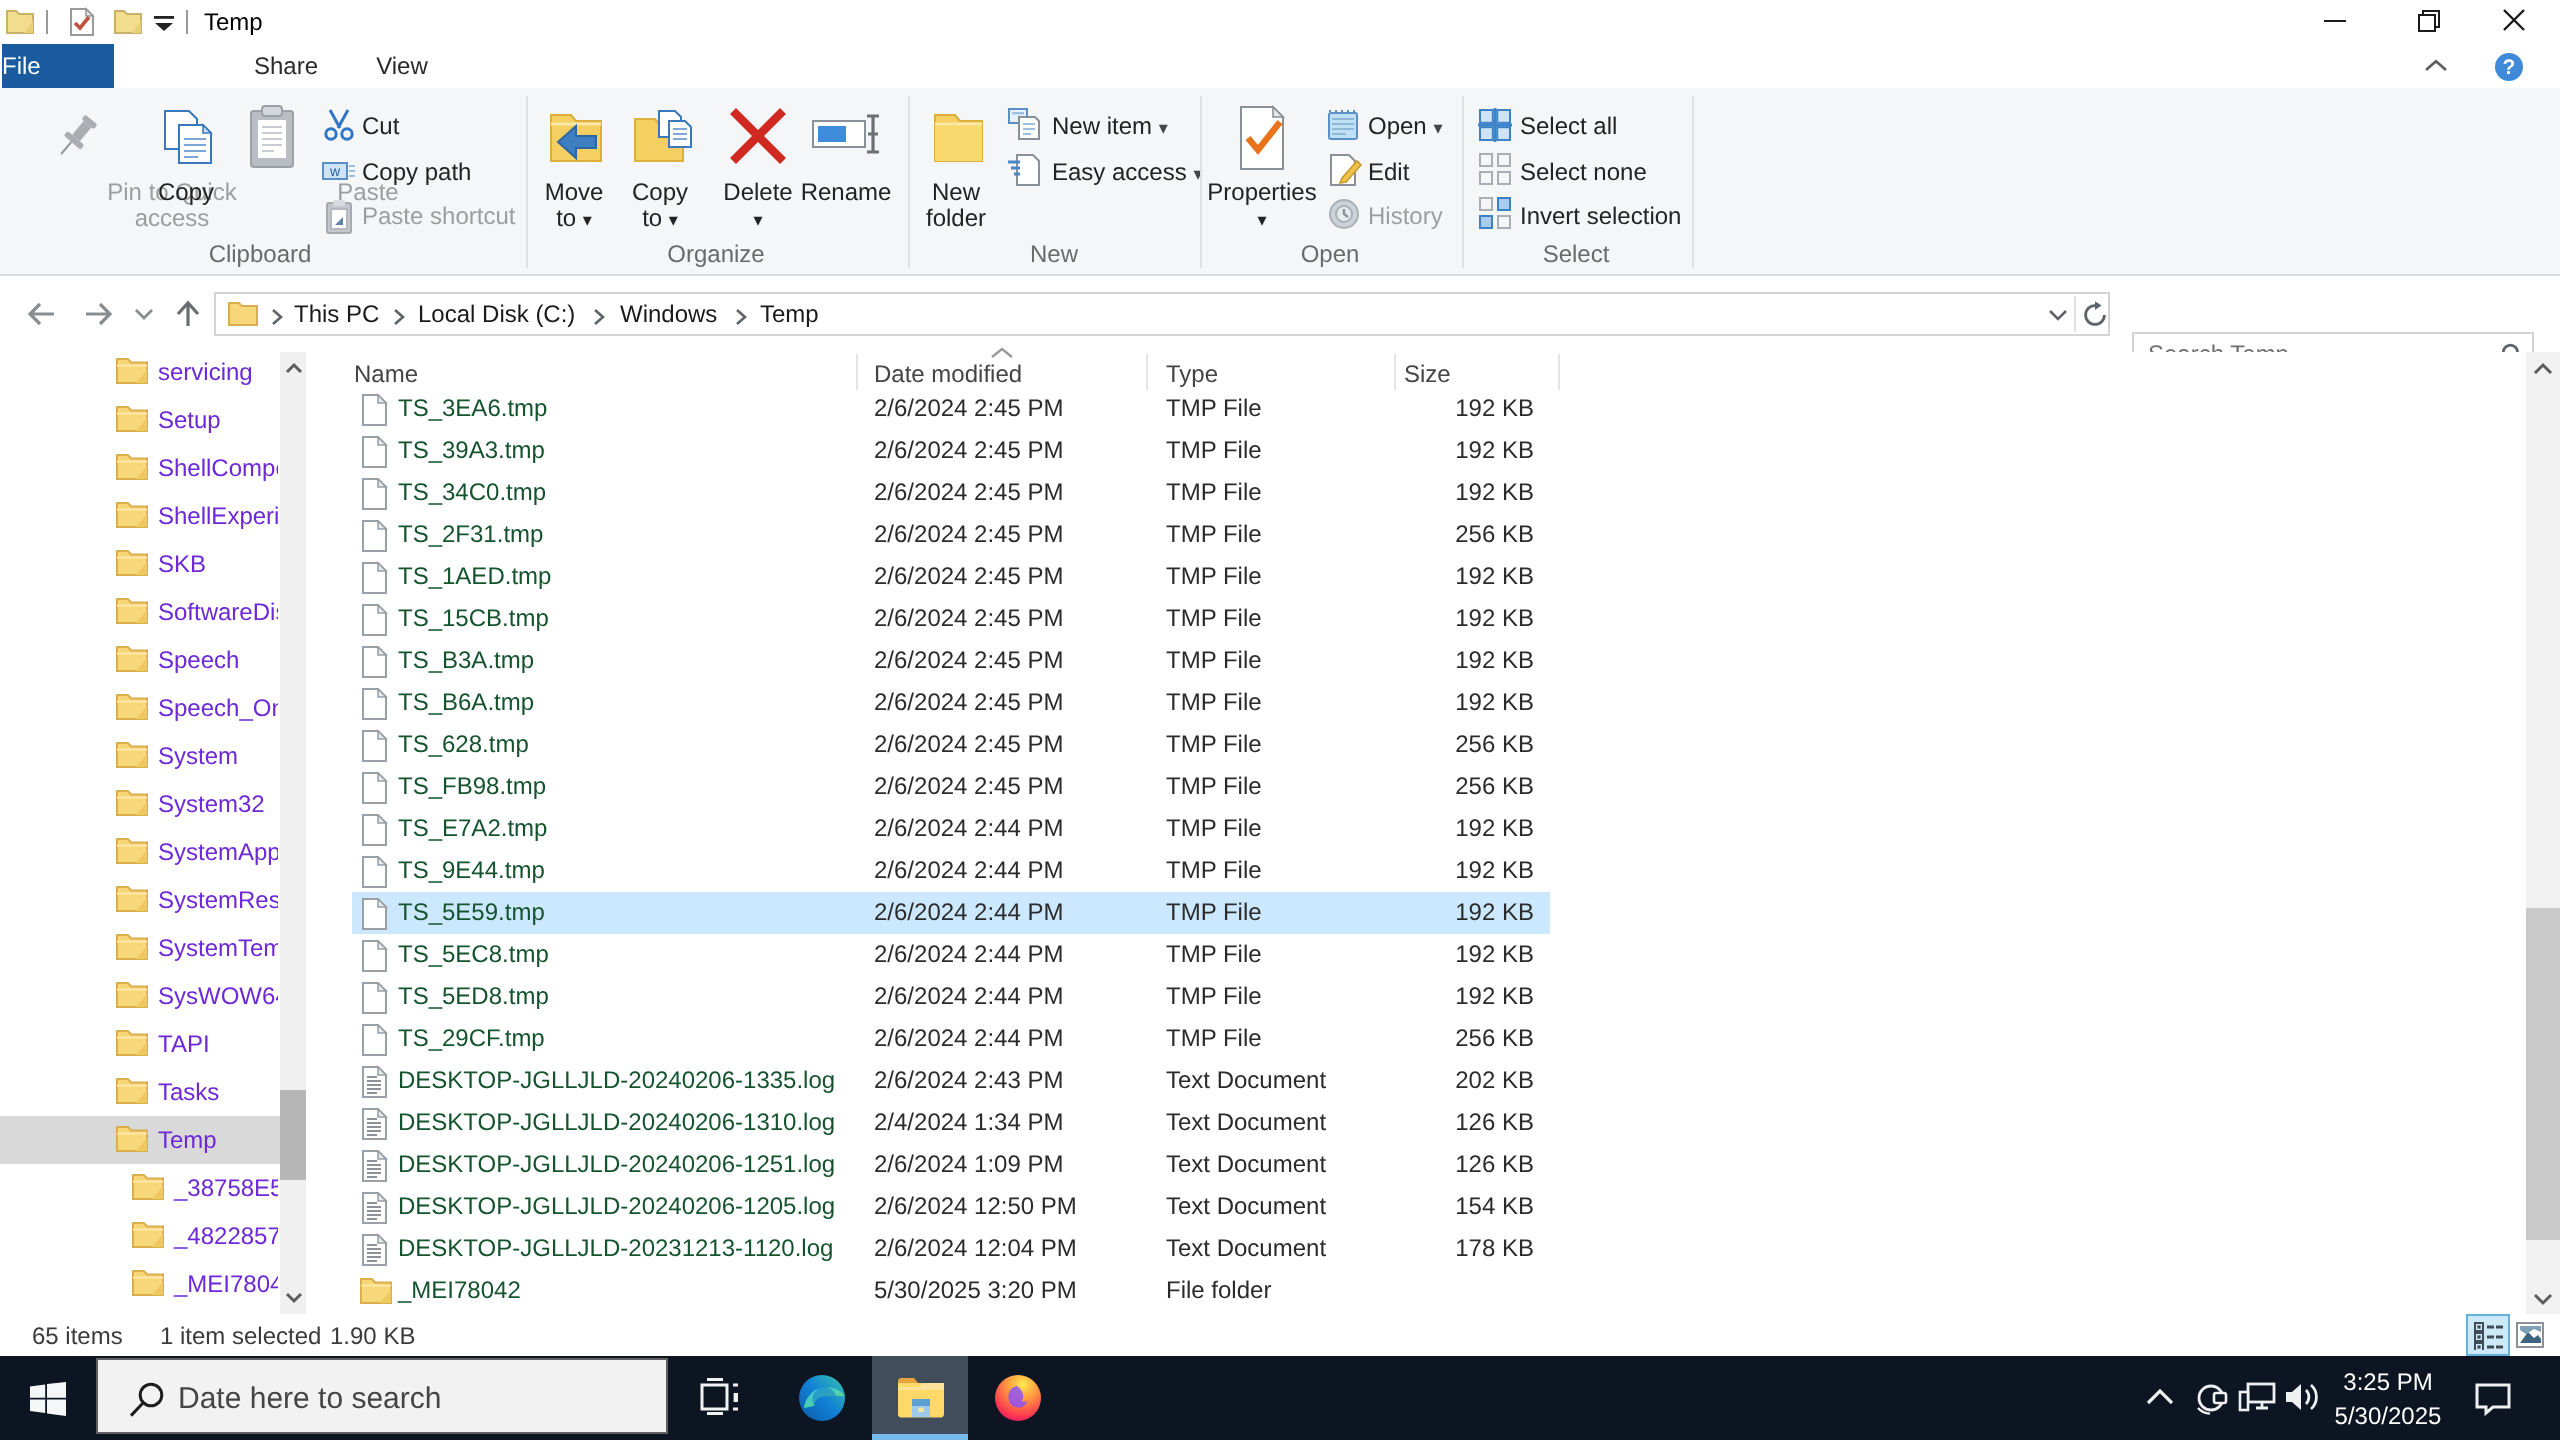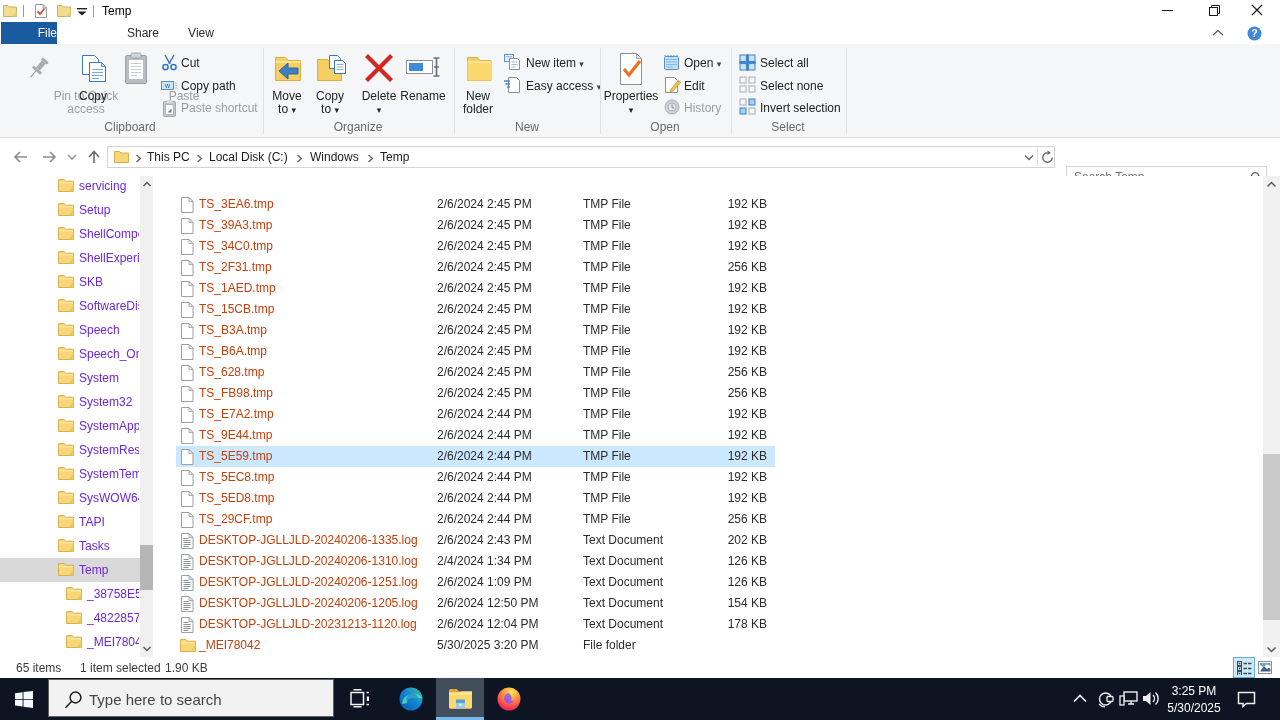--- a/index.html
+++ b/index.html
@@ -9,21 +9,21 @@
 #win { position:relative; width:1280px; height:720px; background:#fff; }
 
 #titlebar { position:absolute; left:0; top:0; width:1280px; height:22px; background:#fff; }
 .tsep { position:absolute; top:5px; width:1px; height:12px; background:#9a9a9a; }
 #title-text { position:absolute; left:102px; top:4px; font-size:12px; color:#000; }
 
 .cap { position:absolute; top:0; width:45px; height:22px; }
 
 #tabrow { position:absolute; left:0; top:22px; width:1280px; height:22px; background:#fff; }
 #filetab { position:absolute; left:1px; top:0; width:56px; height:22px; background:#1a5a9e;
-  color:#fff; font-size:12px; text-align:right; line-height:22px; }
+  color:#fff; font-size:12px; text-align:left; line-height:22px; }
 .tab { position:absolute; top:0; height:22px; font-size:12px; color:#2b2b2b; text-align:center; line-height:22px; }
 #hometab { left:56px; width:77px; background:#f5f6f7; border:1px solid #dadbdc; border-bottom:none;margin-top:36px; }
 
 #ribbon { position:absolute; left:0; top:44px; width:1280px; height:94px; background:#f5f6f7;
   border-bottom:1px solid #dadbdc; }
 .rsep { position:absolute; top:4px; width:1px; height:86px; background:#e0e1e2; }
 .rlabel { position:absolute; top:76px; font-size:12px; color:#6a6a6a; text-align:center; }
 .rbig-label { position:absolute; font-size:12px; color:#232323; text-align:center; line-height:13px; }
 .rbig-label.dis { color:#9d9d9d;margin-left:48px; }
 .rsmall-label { position:absolute; font-size:12px; color:#232323; }
@@ -42,21 +42,21 @@
 .nitem { position:absolute; left:0; width:139px; height:24px; overflow:hidden; white-space:nowrap; }
 .nitem .nt { position:absolute; left:79px; top:5px; font-size:12px; color:#6d28d9; }
 .nitem.child .nt { left:87px; }
 .nitem.sel { background:#d9d9d9; width:140px; }
 
 #hdr { position:absolute; left:168px; top:0; width:1096px; height:20px; }
 .hcol { position:absolute; top:4px; font-size:12px; color:#444; }
 .hsep { position:absolute; top:1px; width:1px; height:18px; background:#e5e5e5; }
 .frow { position:absolute; left:176px; width:599px; height:21px; }
 .frow.sel { background:#cce8ff; }
-.fname { position:absolute; left:23px; top:3px; font-size:12px; color:#c2410c; white-space:nowrap; }
+.fname { position:absolute; left:23px; top:3px; font-size:12px; color:#14532d; white-space:nowrap; }
 .fdate { position:absolute; left:261px; top:3px; font-size:12px; color:#2b2b2b; white-space:nowrap; }
 .ftype { position:absolute; left:407px; top:3px; font-size:12px; color:#2b2b2b; white-space:nowrap; }
 .fsize { position:absolute; left:475px; top:3px; width:116px; font-size:12px; color:#2b2b2b; text-align:right; }
 .ficon { position:absolute; left:4px; top:3px; }
 
 #navsb { position:absolute; left:140px; top:0; width:13px; height:481px; background:#f0f0f0; }
 #mainsb { position:absolute; left:1263px; top:0; width:17px; height:481px; background:#f1f1f1; }
 
 #status { position:absolute; left:0; top:657px; width:1280px; height:21px; background:#fff;
   font-size:12px; color:#3b3b3b; }
@@ -498,20 +498,33 @@
         </div>
     </div>
     <div id="navsb">
       <svg class="abs" style="left:2px;top:4px" width="10" height="8">
           <path d="M1.5 6 L5 2.5 L8.5 6" fill="none" stroke="#5c5c5c" stroke-width="1.5"></path>
         </svg>
       <div class="abs" style="left:0;top:369px;width:13px;height:45px;background:#b6b6b6"></div>
       <svg class="abs" style="left:2px;top:469px" width="10" height="8">
           <path d="M1.5 2 L5 5.5 L8.5 2" fill="none" stroke="#5c5c5c" stroke-width="1.5"></path>
         </svg>
+    </div>
+    <div id="hdr">
+      <div class="hcol" style="left:9px">Name</div>
+      <div class="hcol" style="left:269px">Date modified</div>
+      <div class="hcol" style="left:415px">Type</div>
+      <div class="hcol" style="left:534px">Size</div>
+      <svg class="abs" style="left:326px;top:-3px" width="14" height="7">
+          <path d="M2 5.5 L7 1.5 L12 5.5" fill="none" stroke="#9a9a9a" stroke-width="1.2"></path>
+        </svg>
+      <div class="hsep" style="left:260px"></div>
+      <div class="hsep" style="left:405px"></div>
+      <div class="hsep" style="left:529px"></div>
+      <div class="hsep" style="left:611px"></div>
     </div>
     <div class="frow" style="top:18px">
         <svg class="ficon" width="14" height="16" viewBox="0 0 14 16">
           <path d="M1.5 0.5 h7.5 l4 4 v11 h-11.5 Z" fill="#fff" stroke="#9aa0a6"></path>
           <path d="M9 0.5 l4 4 h-4 Z" fill="#e9eaeb" stroke="#9aa0a6" stroke-width="0.8"></path>
         </svg>
         <span class="fname">TS_3EA6.tmp</span>
         <span class="fdate">2/6/2024 2:45 PM</span>
         <span class="ftype">TMP File</span>
         <span class="fsize">192 KB</span>
@@ -778,21 +791,21 @@
       <path d="M0 2.3 L7.6 1.2 L7.6 7.9 L0 7.9 Z" fill="#f4f7f8"></path>
       <path d="M8.5 1 L18 0 L18 7.9 L8.5 7.9 Z" fill="#f4f7f8"></path>
       <path d="M0 8.8 L7.6 8.8 L7.6 15.5 L0 14.5 Z" fill="#f4f7f8"></path>
       <path d="M8.5 8.8 L18 8.8 L18 17 L8.5 15.8 Z" fill="#f4f7f8"></path>
     </svg>
     <div id="tsearch">
       <svg class="abs" style="left:15px;top:10px" width="20" height="20" viewBox="0 0 20 20">
         <circle cx="11.5" cy="7.5" r="5.4" fill="none" stroke="#1c1c1c" stroke-width="1.5"></circle>
         <path d="M7.5 11.5 L1.5 17.8" stroke="#1c1c1c" stroke-width="1.5"></path>
       </svg>
-      <span>Type here to search</span>
+      <span>Date here to search</span>
     </div>
     <svg class="abs" style="left:350px;top:11px" width="20" height="19" viewBox="0 0 20 19">
       <rect x="1" y="3.5" width="12.5" height="12" fill="none" stroke="#f2f2f2" stroke-width="1.5"></rect>
       <path d="M16.5 3.5 h2.5 M16.5 15.5 h2.5" stroke="#f2f2f2" stroke-width="1.5"></path>
       <rect x="16.8" y="7.5" width="2.2" height="4.5" fill="#f2f2f2"></rect>
       <rect x="3.5" y="0 " width="8" height="1.5" fill="#f2f2f2"></rect>
       <rect x="3.5" y="17" width="8" height="1.5" fill="#f2f2f2"></rect>
     </svg>
     <svg class="abs" style="left:399px;top:9px" width="24" height="24" viewBox="0 0 24 24">
       <defs>

